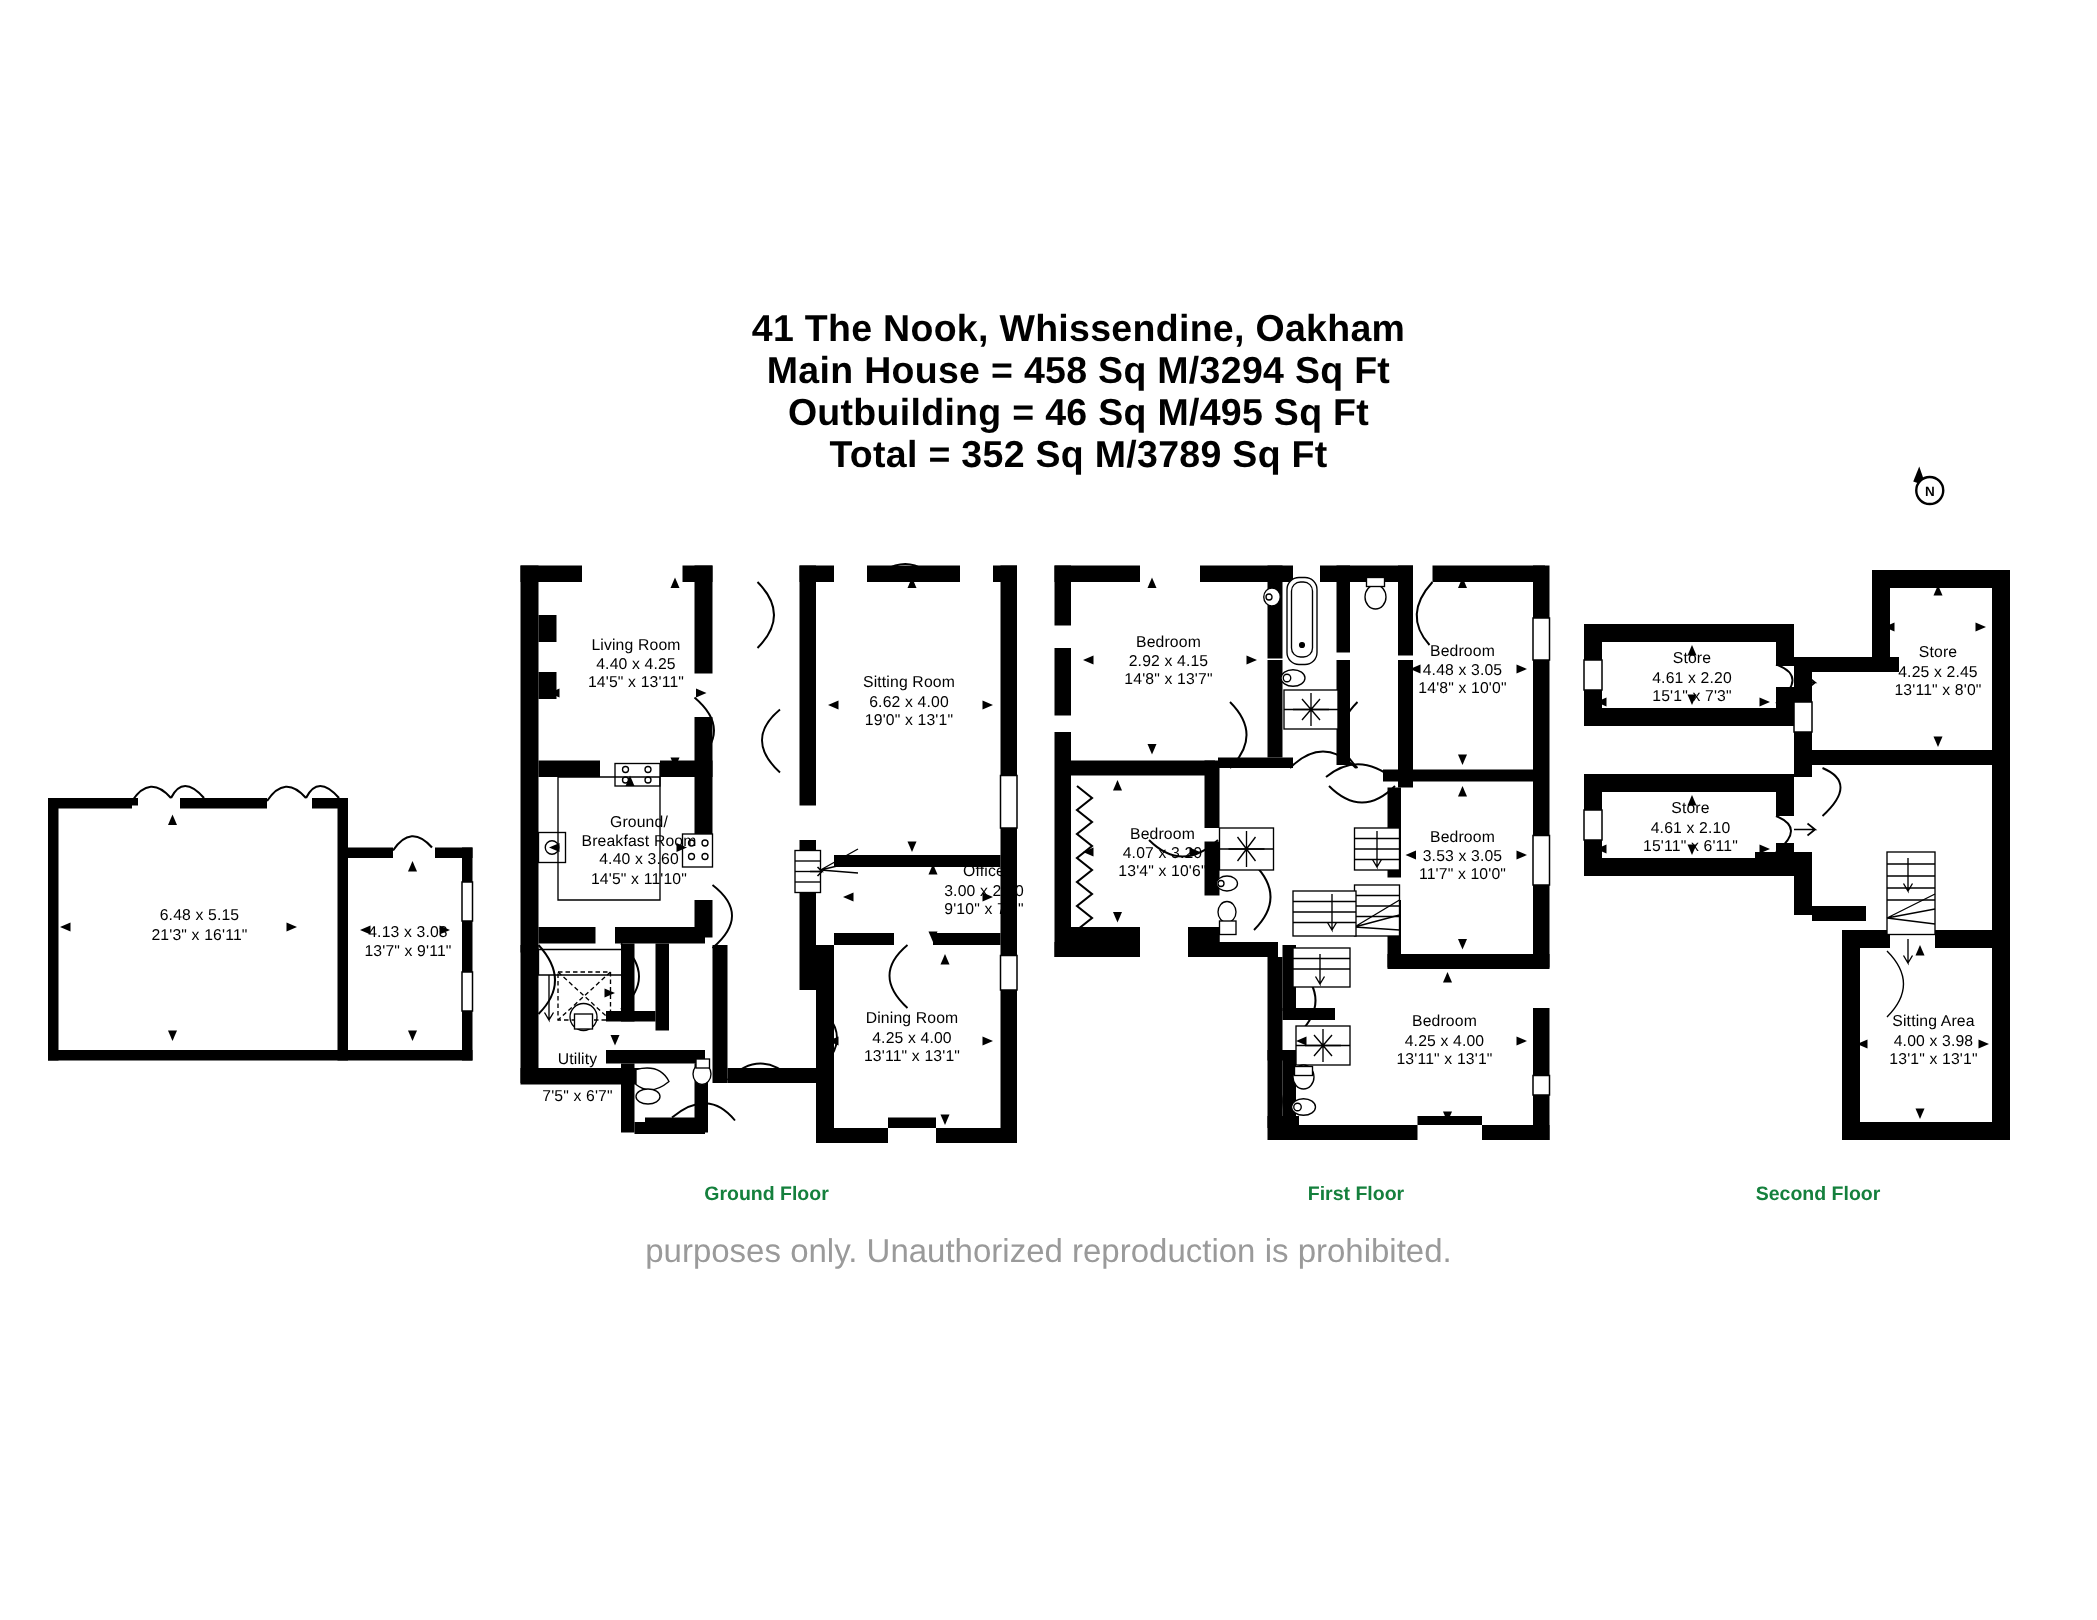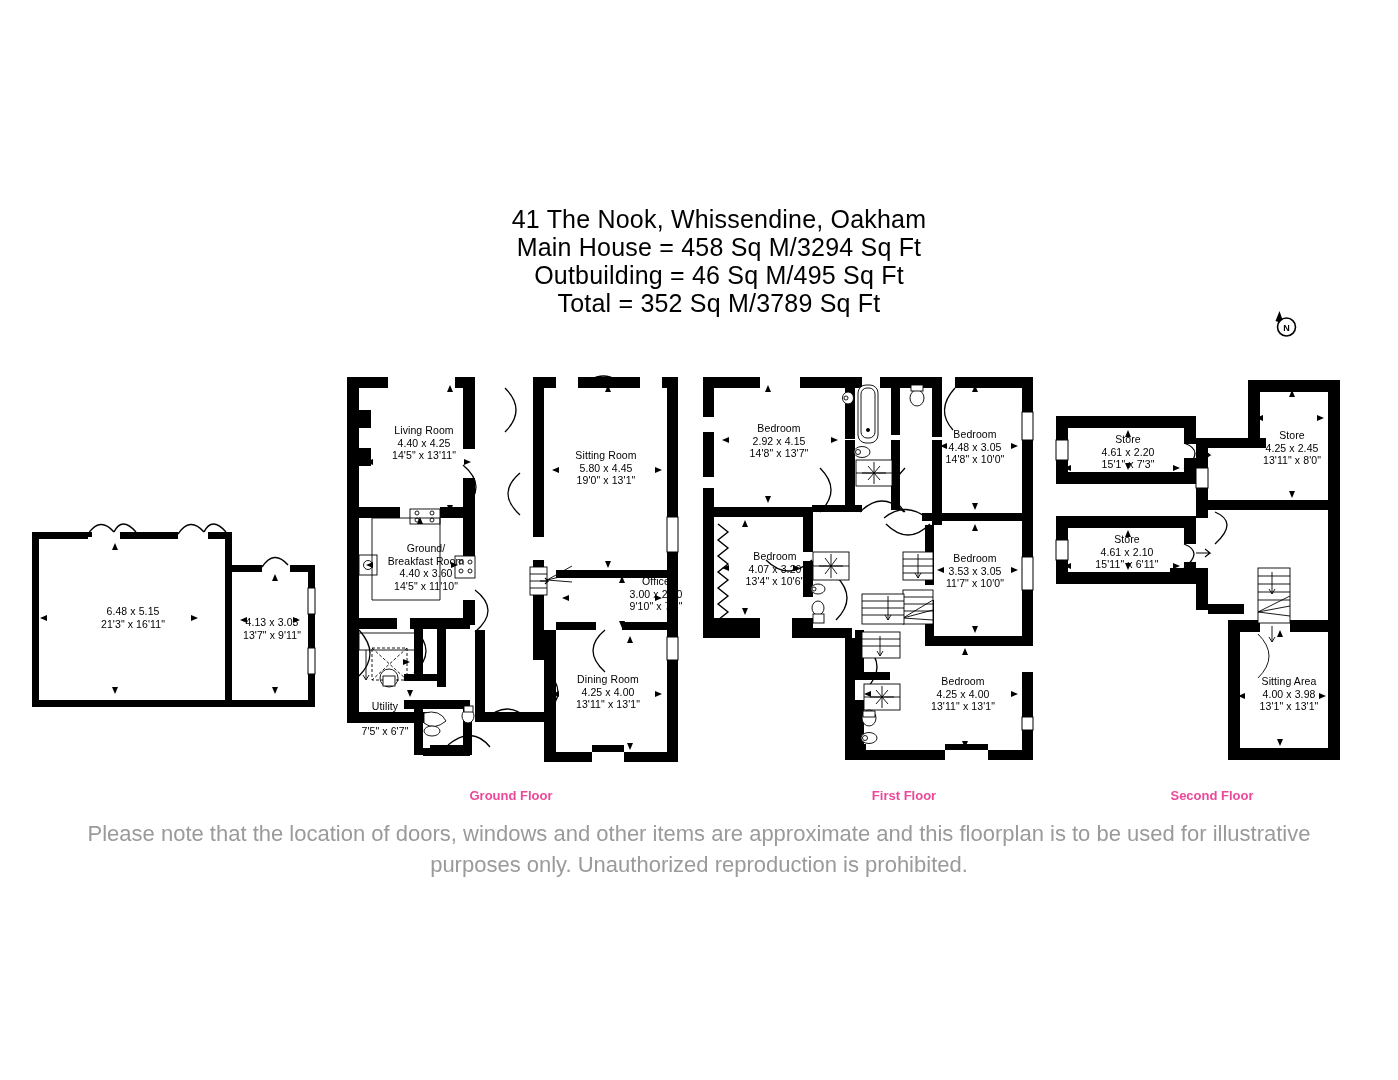--- a/index.html
+++ b/index.html
@@ -21,21 +21,21 @@
     position: absolute;
     left: 0; top: 205px;
     width: 1398px;
     text-align: center;
     color: #000;
   }
   .title-block .tline {
     font-size: 25px;
     line-height: 28px;
     letter-spacing: 0.2px;
-    font-weight: 400;
+    font-weight: 700;
     white-space: pre;
     padding-left: 40px;
   }
 
   
   .compass {
     position: absolute;
     left: 1268px; top: 308px;
     width: 34px; height: 34px;
   }
@@ -68,21 +68,21 @@
     letter-spacing: 0.1px;
   }
 
   
   .floor-caption {
     position: absolute;
     top: 788px;
     text-align: right;
     font-size: 13px;
     font-weight: bold;
-    color: #ec4899;
+    color: #15803d;
     transform: translateX(-50%);
     white-space: nowrap;
   }
 
   
   .disclaimer {
     position: absolute;
     left: 0; top: 818px;
     width: 1398px;
     text-align: center;
@@ -548,21 +548,21 @@
     <div class="rdim">4.40 x 3.60</div>
     <div class="rdim">14'5" x 11'10"</div>
   </div>
   <div class="room-label" style="left:385px; top:719px">
     <div class="rname">Utility</div>
     <div class="rdim">2.25 x 1.41</div>
     <div class="rdim">7'5" x 6'7"</div>
   </div>
   <div class="room-label" style="left:606px; top:468px">
     <div class="rname">Sitting Room</div>
-    <div class="rdim">5.80 x 4.45</div>
+    <div class="rdim">6.62 x 4.00</div>
     <div class="rdim">19'0" x 13'1"</div>
   </div>
   <div class="room-label" style="left:656px; top:594px">
     <div class="rname">Office</div>
     <div class="rdim">3.00 x 2.00</div>
     <div class="rdim">9'10" x 7'3"</div>
   </div>
   <div class="room-label" style="left:608px; top:692px">
     <div class="rname">Dining Room</div>
     <div class="rdim">4.25 x 4.00</div>
@@ -614,17 +614,16 @@
     <div class="rname">Sitting Area</div>
     <div class="rdim">4.00 x 3.98</div>
     <div class="rdim">13'1" x 13'1"</div>
   </div>
 
   <div class="floor-caption" style="left:511px">Ground Floor</div>
   <div class="floor-caption" style="left:904px">First Floor</div>
   <div class="floor-caption" style="left:1212px">Second Floor</div>
 
   <div class="disclaimer">
-    <div class="dline">Please note that the location of doors, windows and other items are approximate and this floorplan is to be used for illustrative</div>
     <div class="dline">purposes only. Unauthorized reproduction is prohibited.</div>
   </div>
 
 </div>
 
 </body></html>

